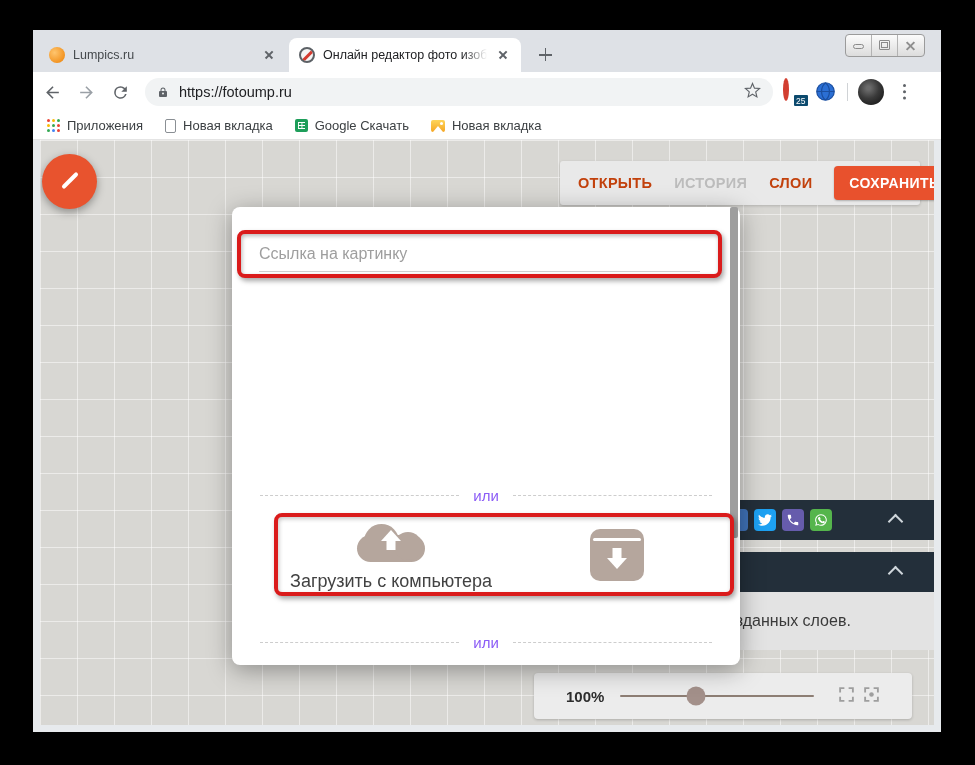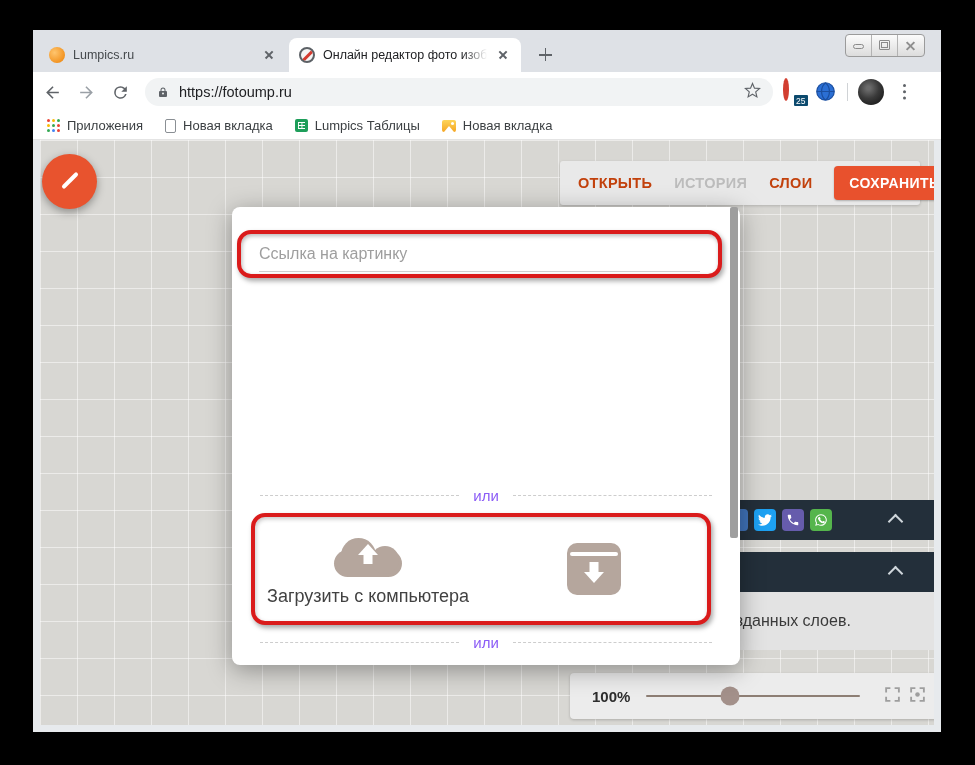--- a/index.html
+++ b/index.html
@@ -91,43 +91,43 @@
   .panel-dark { position:absolute; left:517px; width:378px; height:40px; background:#232f3a; display:flex; align-items:center; }
   .panel-social { top:360px; padding-left:169px; }
   .panel-layers-head { top:412px; }
   .soc { width:22px; height:22px; border-radius:4px; margin-right:6px; display:flex; align-items:center; justify-content:center; }
   .soc svg { width:14px; height:14px; fill:#fff; }
   .chevron-up { position:absolute; right:34px; top:16px; width:11px; height:11px; border-left:2.5px solid #cfd6db; border-top:2.5px solid #cfd6db; transform:rotate(45deg); }
   .panel-layers-body { position:absolute; left:517px; top:452px; width:378px; height:58px; background:#e3e3e3; display:flex; align-items:center; justify-content:center; }
   .layers-empty { font-size:16px; color:#3a3a3a; text-indent:46px; }
 
   
-  .zoombar { position:absolute; left:530px; top:533px; width:378px; height:46px; background:#ececec; border-radius:4px; box-shadow:0 1px 3px rgba(0,0,0,.2); display:flex; align-items:center; padding:0 22px; }
+  .zoombar { position:absolute; left:494px; top:533px; width:378px; height:46px; background:#ececec; border-radius:4px; box-shadow:0 1px 3px rgba(0,0,0,.2); display:flex; align-items:center; padding:0 32px; }
   .zoom-val { font-size:15px; font-weight:700; color:#2d2d2d; }
   .zoom-track { flex:1; height:2.5px; background:#8d7e74; margin:0 16px; position:relative; border-radius:2px; }
   .zoom-handle { position:absolute; left:39%; top:50%; transform:translate(-50%,-50%); width:19px; height:19px; border-radius:50%; background:#a3908a; }
   .zb-icon { margin-left:8px; }
   .zb-icon svg { width:17px; height:17px; stroke:#9e9e9e; stroke-width:2.6; fill:none; }
   .zb-icon .dot { fill:#9e9e9e; stroke:none; }
 
   
   .modal { position:absolute; left:192px; top:67px; width:508px; height:458px; background:#fff; border-radius:8px; box-shadow:0 5px 24px rgba(0,0,0,.35); }
   .modal-scrollthumb { position:absolute; right:2px; top:0; width:8px; height:331px; background:#9e9e9e; border-radius:2px; }
 
-  .red-hl { border:4px solid #da1b1b; border-radius:14px; box-shadow:2px 3px 5px rgba(0,0,0,.35); }
+  .red-hl { border:4px solid #da1b1b; border-radius:8px; box-shadow:2px 3px 5px rgba(0,0,0,.35); }
   .hl-input { position:absolute; left:5px; top:23px; width:485px; height:48px; background:#fff; box-shadow:2px 3px 5px rgba(0,0,0,.35), inset 1px 2px 4px rgba(0,0,0,.28); }
   .hl-input input { display:block; width:calc(100% - 36px); margin:2px 18px 0; height:36px; border:none; border-bottom:1px solid #cfcfcf; background:transparent; outline:none; font-size:16px; font-family:"Liberation Sans",sans-serif; color:#444; }
   .hl-input input::placeholder { color:#9e9e9e; opacity:1; }
 
   .or-divider { position:absolute; left:28px; right:28px; height:20px; display:flex; align-items:center; }
   .or-divider.first { top:278px; } .or-divider.second { top:425px; }
   .or-divider .dash { flex:1; border-top:1.5px dashed #cdcdcd; }
   .or-divider .or-text { margin:0 14px; font-size:15px; color:#8b5cf6; }
 
-  .hl-upload { position:absolute; left:19px; top:306px; width:460px; height:112px; background:#fff; box-shadow:2px 3px 5px rgba(0,0,0,.35), inset 1px 2px 4px rgba(0,0,0,.22); display:flex; }
+  .hl-upload { position:absolute; left:42px; top:306px; width:460px; height:83px; background:#fff; box-shadow:2px 3px 5px rgba(0,0,0,.35), inset 1px 2px 4px rgba(0,0,0,.22); display:flex; }
   .up-item { flex:1; display:flex; flex-direction:column; align-items:center; justify-content:center; cursor:pointer; }
   .up-label { font-size:18px; color:#424242; margin-top:9px; }
   .up-label.link { color:#4587c7; }
 
   .cloud { position:relative; width:68px; height:46px; }
   .cloud::before { content:''; position:absolute; left:7px; top:7px; width:35px; height:35px; border-radius:50%; background:#b5a69d; }
   .cloud::after { content:''; position:absolute; right:3px; top:15px; width:28px; height:28px; border-radius:50%; background:#b5a69d; }
   .cloud-base { position:absolute; left:0; right:0; bottom:0; height:27px; border-radius:14px; background:#b5a69d; }
   .cloud-arrow-head { position:absolute; left:50%; top:13px; transform:translateX(-50%); width:0; height:0; border-left:10px solid transparent; border-right:10px solid transparent; border-bottom:11px solid #fff; z-index:2; }
   .cloud-arrow-stem { position:absolute; left:50%; top:23px; transform:translateX(-50%); width:9px; height:10px; background:#fff; z-index:2; }
@@ -221,21 +221,21 @@
           <i style="background:#ea4335"></i>
       </span>
       <span>Приложения</span>
     </div>
     <div class="bm">
       <span class="bicon doc-icon"></span>
       <span>Новая вкладка</span>
     </div>
     <div class="bm">
       <span class="bicon sheets-icon"></span>
-      <span>Lumpics Таблицы</span>
+      <span>Google Скачать</span>
     </div>
     <div class="bm">
       <span class="bicon img-icon"></span>
       <span>Новая вкладка</span>
     </div>
   </div>
 
   <div class="content">
 
     <div class="fab">

